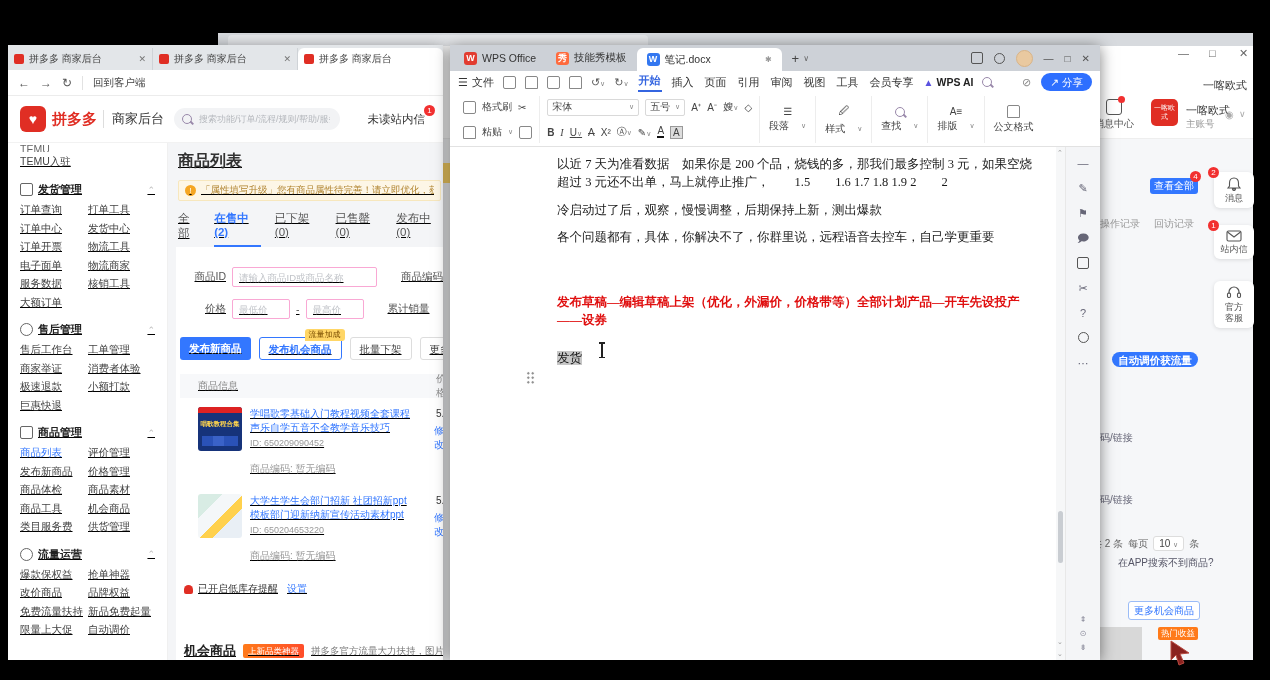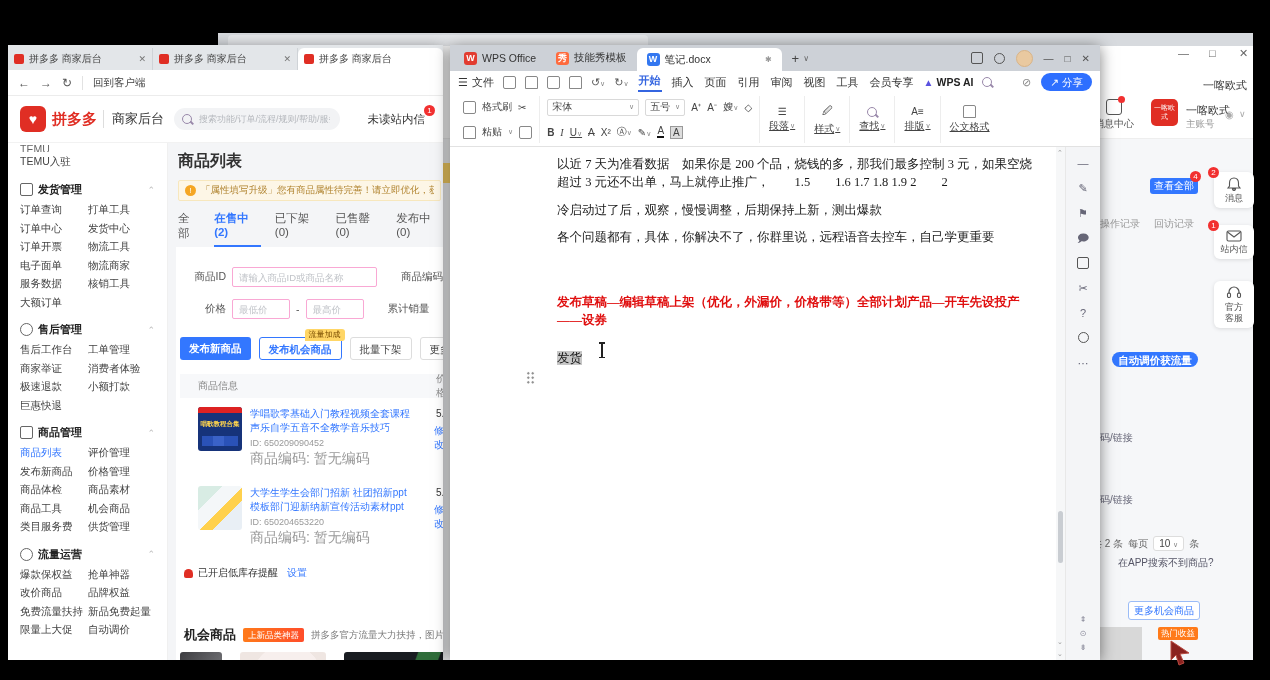--- a/index.html
+++ b/index.html
@@ -53,21 +53,21 @@
   .pddlogo{width:26px;height:26px;background:#e02e24;border-radius:6px;color:#fff;font-size:14px;line-height:26px;text-align:center;flex:none;}
   .brand{color:#e02e24;font-weight:bold;font-size:15px;margin:0 6px 0 6px;}
   .portal{color:#333;font-size:13px;border-left:1px solid #ddd;padding-left:8px;}
   .pddsearch{margin-left:10px;width:150px;height:22px;background:#f2f3f5;border-radius:12px;display:flex;align-items:center;padding:0 8px;gap:5px;}
   .mag{width:8px;height:8px;border:1.5px solid #98a;border-radius:50%;position:relative;flex:none;}
   .mag::after{content:"";position:absolute;left:7px;top:7px;width:4px;height:1.5px;background:#98a;transform:rotate(45deg);}
   .pddsearch input{border:none;background:transparent;outline:none;font-size:9px;color:#666;width:100%;}
   .pddsearch input::placeholder{color:#b5b8bd;}
   .mailwrap{margin-left:auto;position:relative;font-size:11.5px;color:#333;padding-right:6px;}
   .mailwrap .bdg{position:absolute;right:-4px;top:-7px;background:#f23030;color:#fff;font-size:8px;min-width:11px;height:11px;line-height:11px;border-radius:7px;text-align:center;}
-  .lwbody{flex:1;display:flex;min-height:0;}
+  .lwbody{flex:1;display:flex;min-height:0;text-decoration:underline;}
   .sb{width:160px;background:#fff;border-right:1px solid #f0f0f0;padding:0 0 0 12px;box-sizing:border-box;font-size:10.5px;color:#444;overflow:hidden;}
   .sb-cut{height:9px;overflow:hidden;color:#666;font-size:10.5px;}
   .sb-item{line-height:19px;}
   .sb-head{display:flex;align-items:center;gap:5px;font-weight:bold;font-size:11px;color:#222;margin:11px 0 3px;}
   .sb-head .chev{margin-left:auto;margin-right:12px;color:#bbb;font-weight:normal;font-size:9px;}
   .sb-ic{width:11px;height:11px;border:1.2px solid #666;border-radius:2px;flex:none;}
   .sb-grid{display:grid;grid-template-columns:68px 1fr;line-height:18.5px;}
   .sb-grid span{white-space:nowrap;}
   .sb-grid .on{color:#3377ff;}
   .main{flex:1;background:#f4f5f7;min-width:0;position:relative;overflow:hidden;padding:6px 0 0 10px;box-sizing:border-box;}
@@ -98,21 +98,21 @@
   .prow{display:flex;gap:8px;padding:9px 0 9px 18px;position:relative;margin-right:-4px;}
   .thumb{width:44px;height:44px;border-radius:3px;flex:none;position:relative;overflow:hidden;}
   .thumb.t1{background:#16337a;}
   .thumb.t1 .tt{position:absolute;left:0;right:0;top:13px;color:#ffd54d;font-size:6.5px;text-align:center;font-weight:bold;}
   .thumb.t1::before{content:"";position:absolute;left:0;top:0;right:0;height:6px;background:#d22;}
   .thumb.t1::after{content:"";position:absolute;left:4px;bottom:5px;right:4px;height:10px;background:linear-gradient(90deg,#2a52b8 0 30%,#3a62c8 30% 60%,#2a52b8 60%);}
   .thumb.t2{background:linear-gradient(135deg,#d8ece4 0 28%,#f4f7f9 28% 52%,#ffd14d 52% 66%,#e9eff5 66%);}
   .pinfo{min-width:0;}
   .ptitle{font-size:10px;color:#3377ff;line-height:14px;width:160px;height:28px;overflow:hidden;}
   .pid{font-size:9px;color:#999;margin-top:3px;}
-  .pcode{font-size:14px;color:#999;margin-top:2px;}
+  .pcode{font-size:10px;color:#999;margin-top:14px;}
   .pcol{position:absolute;left:256px;top:10px;font-size:10px;color:#333;}
   .pedit{position:absolute;left:254px;top:26px;font-size:10px;color:#3377ff;}
   .notice{display:flex;align-items:center;gap:5px;margin:10px 0 0 4px;font-size:10px;color:#333;}
   .belldot{width:9px;height:9px;background:#e02e24;border-radius:50% 50% 2px 2px;flex:none;}
   .notice .set{color:#3377ff;margin-left:4px;}
   .opp{display:flex;align-items:center;gap:7px;margin:46px 0 0 4px;}
   .opp .ti{font-size:13px;font-weight:bold;color:#222;white-space:nowrap;}
   .opp .bd{background:linear-gradient(90deg,#ff7a1a,#ff4d2a);color:#fff;font-size:8.5px;line-height:14px;padding:0 5px;border-radius:2px;white-space:nowrap;}
   .opp .ds{font-size:9.5px;color:#777;white-space:nowrap;overflow:hidden;}
   .oppthumbs{display:flex;gap:18px;margin:8px 0 0 0;height:60px;}
@@ -156,21 +156,21 @@
   .fontsel{width:92px;height:17px;border:1px solid #d9d9d9;border-radius:2px;display:flex;align-items:center;justify-content:space-between;padding:0 4px;box-sizing:border-box;}
   .sizesel{width:40px;height:17px;border:1px solid #d9d9d9;border-radius:2px;display:flex;align-items:center;justify-content:space-between;padding:0 4px;box-sizing:border-box;}
   .rg{color:#444;}
   .rg.b{font-weight:bold;}
   .rg.i{font-style:italic;font-family:"Liberation Serif",serif;}
   .rg.u{text-decoration:underline;}
   .rg.s{text-decoration:line-through;}
   .rg.fc{border-bottom:2.5px solid #111;line-height:10px;}
   .rg.box{border:1px solid #999;background:#ddd;padding:0 2px;}
   .stack{display:flex;flex-direction:column;align-items:center;justify-content:center;gap:2px;padding:2px 9px;border-right:1px solid #ededed;}
-  .stack .lbl{display:flex;align-items:center;gap:1px;text-decoration:underline;}
+  .stack .lbl{display:flex;align-items:center;gap:12px;}
   .wbody{flex:1;display:flex;min-height:0;background:#fff;}
   .wdoc{flex:1;position:relative;background:#fff;overflow:hidden;}
   .dcontent{position:absolute;left:107px;top:8px;width:480px;font-family:"Liberation Serif",serif;font-size:12.5px;line-height:18px;color:#1a1a1a;}
   .dcontent p{margin:0;}
   .dcontent .p2{margin-top:10px;}
   .dcontent .p3{margin-top:9px;}
   .dcontent .p4{margin-top:47px;color:#e01010;font-weight:bold;}
   .dcontent .p5{margin-top:20px;font-weight:500;}
   .hl{background:#c7c7c7;}
   .caret{position:absolute;left:151px;top:196px;width:1.5px;height:14px;background:#222;}

